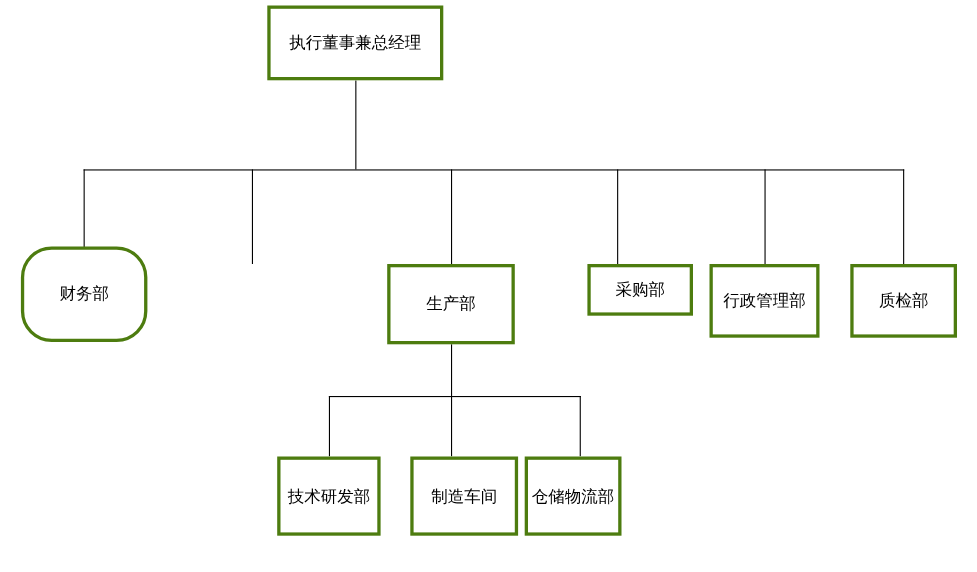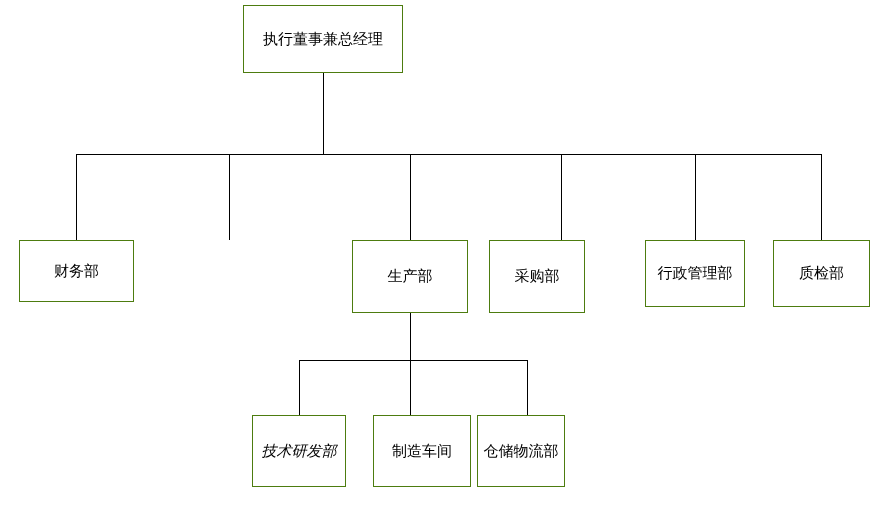--- a/index.html
+++ b/index.html
@@ -8,46 +8,46 @@
     background: #ffffff;
     font-family: "DejaVu Sans", sans-serif;
     position: relative;
     overflow: hidden;
     color: #000000;
   }
   .canvas { position: absolute; left: 0; top: 0; width: 888px; height: 520px; }
 
   .node {
     position: absolute;
-    border: 1px solid #4d7c0f;
+    border: 3px solid #4d7c0f;
     background: #ffffff;
     display: flex;
     align-items: center;
     justify-content: center;
     font-size: 15px;
     color: #000000;
     white-space: nowrap;
     text-align: center;
   }
 
   .line { position: absolute; background: #000000; }
 
   
   .n-root   { left: 243px; top: 5px;   width: 160px; height: 68px; }
 
   
-  .n-d0 { left: 19px;  top: 240px; width: 115px; height: 62px; }
+  .n-d0 { left: 19px;  top: 224px; width: 115px; height: 87px; border-radius: 28px; }
   .n-d1 { left: 172px; top: 240px; width: 115px; height: 67px; }
   .n-d2 { left: 352px; top: 240px; width: 116px; height: 73px; }
-  .n-d3 { left: 489px; top: 240px; width: 96px;  height: 73px; }
+  .n-d3 { left: 534px; top: 240px; width: 96px;  height: 47px; }
   .n-d4 { left: 645px; top: 240px; width: 100px; height: 67px; }
   .n-d5 { left: 773px; top: 240px; width: 97px;  height: 67px; }
 
   
-  .n-g0 { left: 252px; top: 415px; width: 94px;  height: 72px; font-style: italic; }
+  .n-g0 { left: 252px; top: 415px; width: 94px;  height: 72px; }
   .n-g1 { left: 361px; top: 415px; width: 98px;  height: 72px; margin-left: 12px; }
   .n-g2 { left: 477px; top: 415px; width: 88px; height: 72px; }
 
   
   .l-trunk1 { left: 323px; top: 73px;  width: 1px;   height: 81px; }
   .l-bus1   { left: 76px;  top: 154px; width: 746px; height: 1px;  }
   .l-drop-d0 { left: 76px;  top: 154px; width: 1px; height: 86px; }
   .l-drop-d1 { left: 229px; top: 154px; width: 1px; height: 86px; }
   .l-drop-d2 { left: 410px; top: 154px; width: 1px; height: 86px; }
   .l-drop-d3 { left: 561px; top: 154px; width: 1px; height: 86px; }

